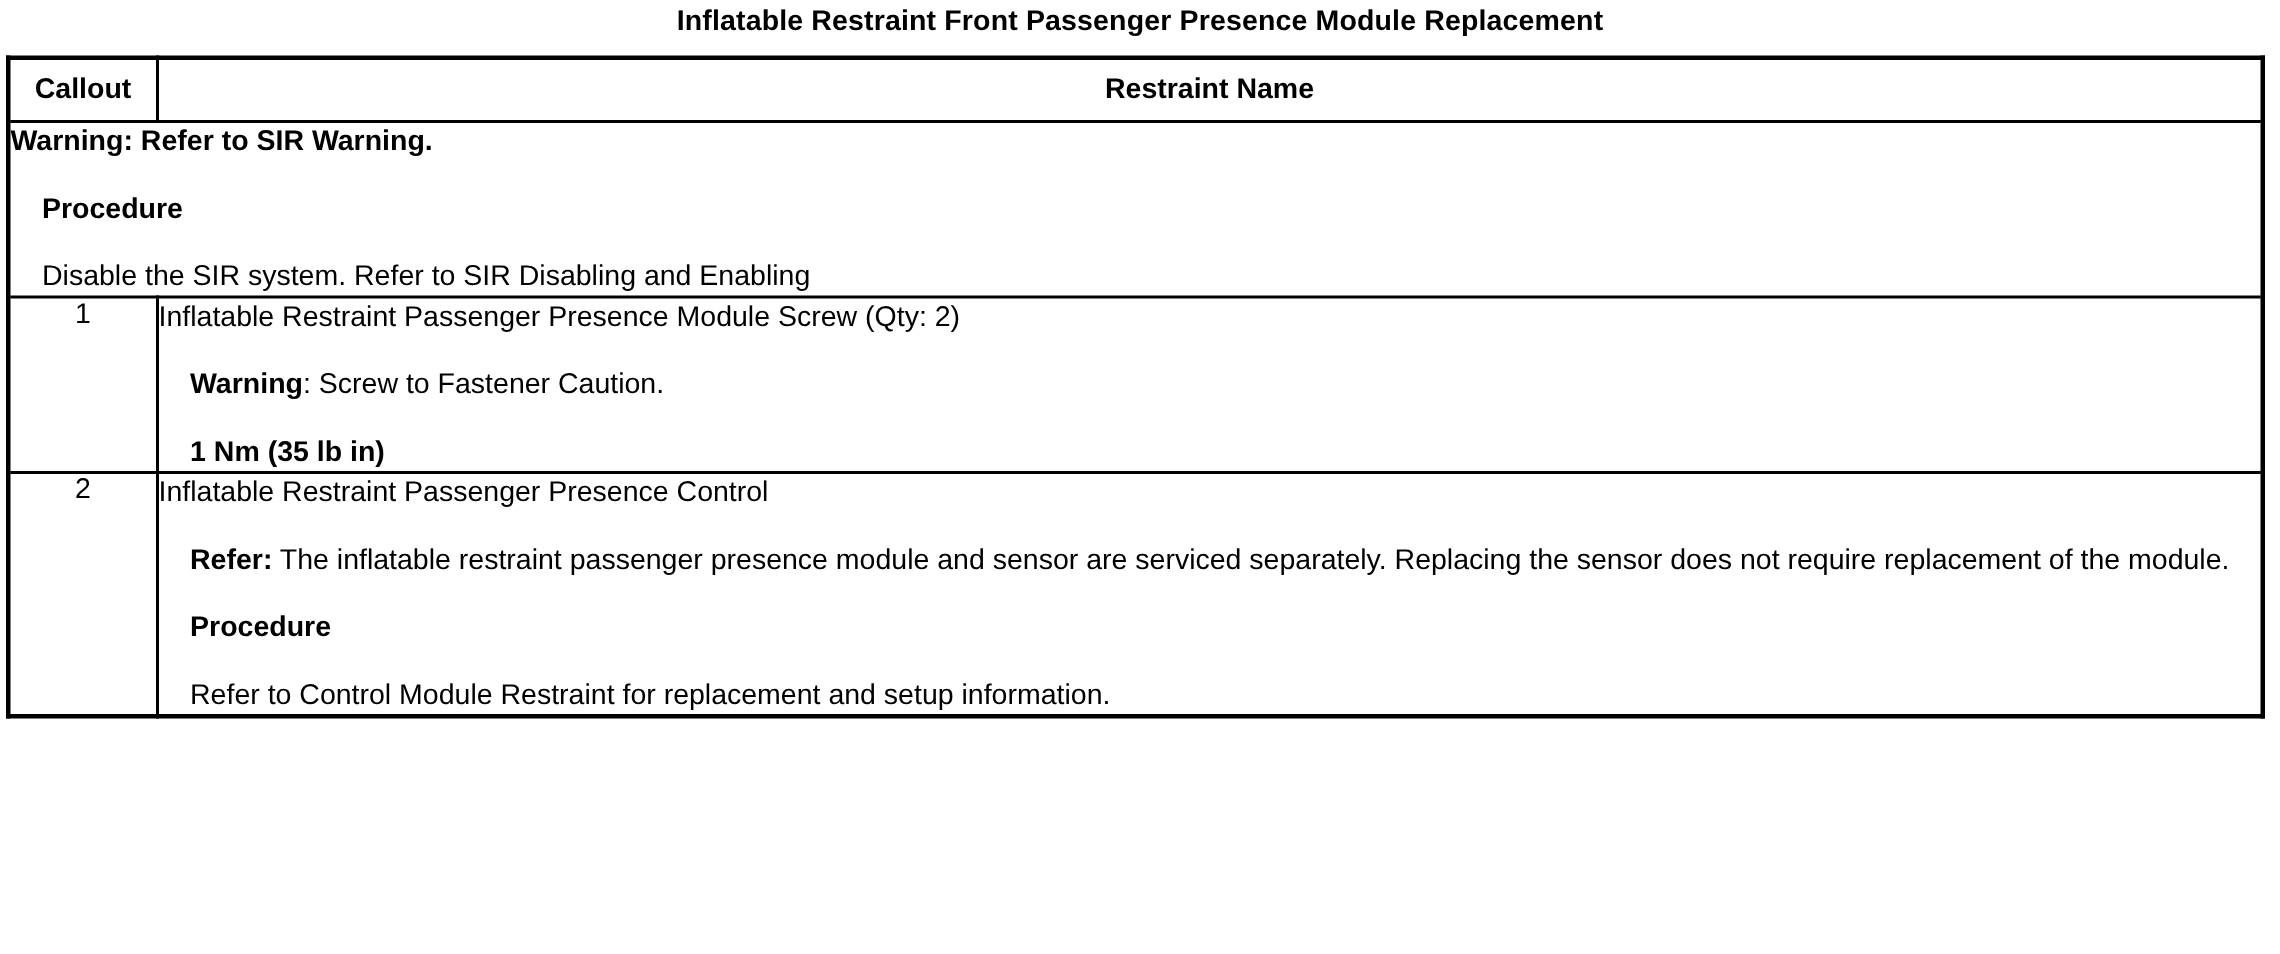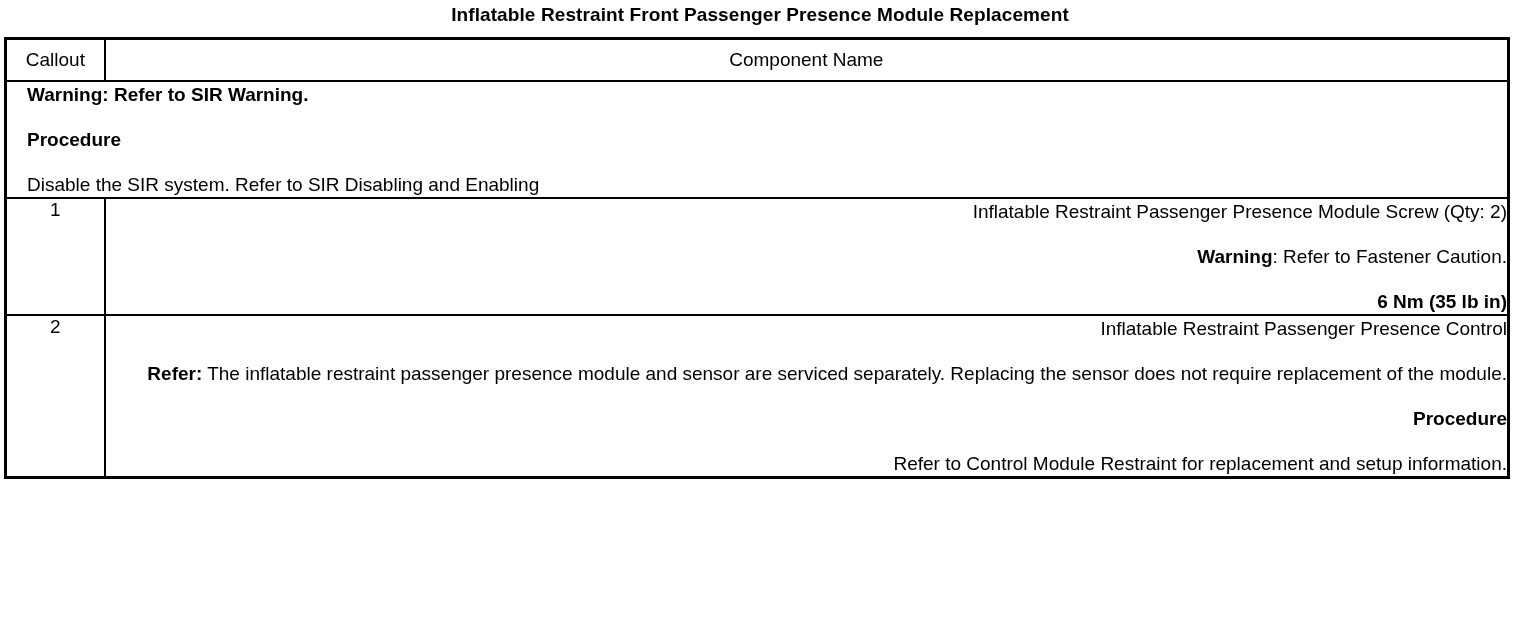--- a/index.html
+++ b/index.html
@@ -46,87 +46,85 @@
     vertical-align: top;
     padding: 0;
   }
 
   col.c-callout { width: 99px; }
   col.c-name    { width: 1401px; }
 
   
   th.head-cell {
     font-size: 19px;
-    font-weight: normal;
+    font-weight: bold;
     text-align: center;
     height: 40px;
     line-height: 40px;
     padding: 0 4px;
     box-sizing: border-box;
   }
 
   
   td.warn-cell {
     padding: 6px 7px 10px 7px;
   }
   .blk {
     font-size: 19px;
     line-height: 25px;
     margin: 0 0 0 0;
-    padding-left: 20px;
   }
-  .blk + .blk { margin-top: 20px; }
+  .blk + .blk { margin-top: 20px; margin-left: 21px; }
   .b { font-weight: bold; }
 
   
   td.num-cell {
     text-align: center;
     vertical-align: middle;
     font-size: 19px;
   }
   td.body-cell {
     padding: 9px 7px 10px 7px;
-    text-align: right;
   }
   td.body-cell .blk:first-child { margin-top: 0; }
 </style>
 </head>
 <body>
 
 <div class="page">
 
   <div class="doc-title">Inflatable Restraint Front Passenger Presence Module Replacement</div>
 
   <table class="proc-table">
     <colgroup>
       <col class="c-callout">
       <col class="c-name">
     </colgroup>
     <thead>
       <tr>
         <th class="head-cell">Callout</th>
-        <th class="head-cell">Component Name</th>
+        <th class="head-cell">Restraint Name</th>
       </tr>
     </thead>
     <tbody>
 
       <tr>
         <td class="warn-cell" colspan="2">
           <p class="blk"><span class="b">Warning:</span><span class="b"> Refer to SIR Warning.</span></p>
           <p class="blk b">Procedure</p>
           <p class="blk">Disable the SIR system. Refer to SIR Disabling and Enabling</p>
         </td>
       </tr>
 
       <tr>
         <td class="num-cell">1</td>
         <td class="body-cell">
           <p class="blk">Inflatable Restraint Passenger Presence Module Screw (Qty: 2)</p>
-          <p class="blk"><span class="b">Warning</span><span>: Refer to Fastener Caution.</span></p>
-          <p class="blk b">6 Nm (35 lb in)</p>
+          <p class="blk"><span class="b">Warning</span><span>: Screw to Fastener Caution.</span></p>
+          <p class="blk b">1 Nm (35 lb in)</p>
         </td>
       </tr>
 
       <tr>
         <td class="num-cell">2</td>
         <td class="body-cell">
           <p class="blk">Inflatable Restraint Passenger Presence Control</p>
           <p class="blk"><span class="b">Refer:</span><span> The inflatable restraint passenger presence module and sensor are serviced separately. Replacing the sensor does not require replacement of the module.</span></p>
           <p class="blk b">Procedure</p>
           <p class="blk">Refer to Control Module Restraint for replacement and setup information.</p>

